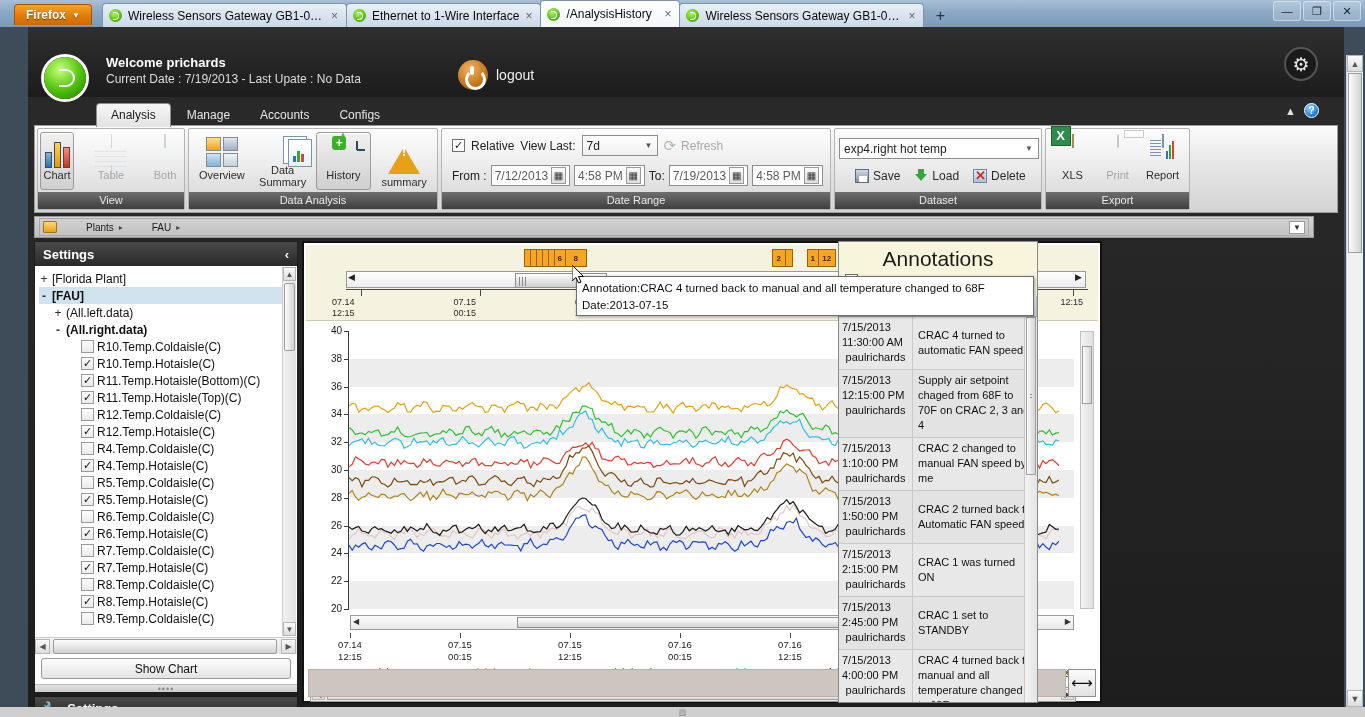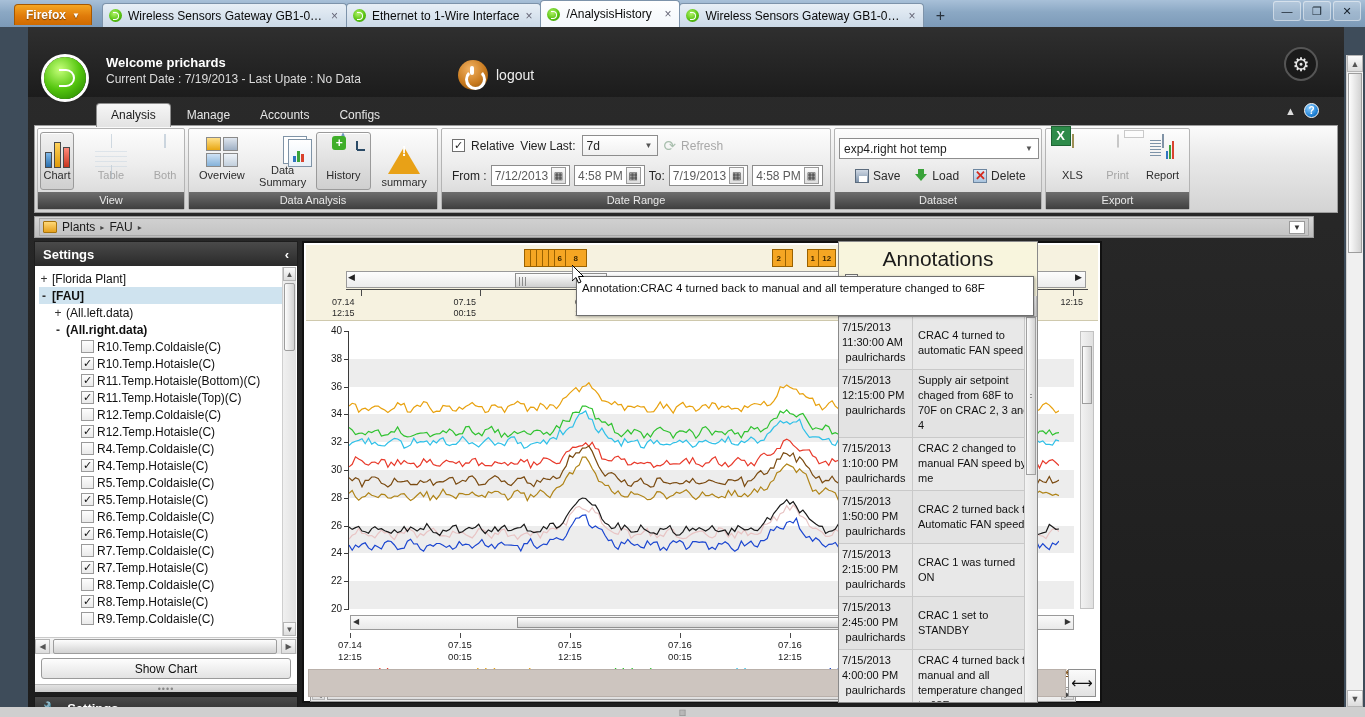--- a/index.html
+++ b/index.html
@@ -259,21 +259,21 @@
   .crumb-bar {
     position: absolute; left: 34px; top: 189px; width: 1280px; height: 22px;
     background: linear-gradient(to bottom,#d7d7d7,#bdbdbd);
     border: 1px solid #9a9a9a; display: flex; align-items: center; padding: 0 4px; gap:0px;
   }
   .crumb-field {
     flex:1; height:18px; background: linear-gradient(to bottom,#d0d0d0,#c4c4c4);
     border:1px solid #a8a8a8; display:flex; align-items:center; gap:2px; padding:0 3px; position:relative;
   }
   .folder-ico { width:14px;height:12px;background:linear-gradient(to bottom,#ffd877,#e5a01c);border:1px solid #a8740c;border-radius:1px 2px 1px 1px;}
-  .crumb-seg { font-size:12px; color:#1a1a1a; padding:0 3px; }
+  .crumb-seg { font-size:10px; color:#1a1a1a; padding:0 3px;margin-left:24px; }
   .crumb-arw { font-size:8px; color:#444; }
   .crumb-dd { position:absolute; right:3px; font-size:8px; color:#333; background:#fff; border:1px solid #9a9a9a; padding:1px 3px; }
 
   
   .body-area {
     position: absolute; left: 34px; top: 214px; width: 1280px; height: 476px;
   }
 
   
   .settings-panel {
@@ -871,20 +871,21 @@
               </div>
           </div>
 
           <div class="cursor-arrow">
             <svg width="14" height="20" viewBox="0 0 14 20">
               <polygon points="0,0 0,16 4,12.5 6.5,18 9,17 6.5,11.5 11.5,11.5" fill="#ffffff" stroke="#000" stroke-width="1"></polygon>
             </svg>
           </div>
           <div class="tooltip">
             <div>Annotation:CRAC 4 turned back to manual and all temperature changed to 68F</div>
+            <div>Date:2013-07-15</div>
           </div>
 
           <div class="plot-area">
             <div id="ybands">
                 <div class="band" style="top: 35.8px; height: 27.8px; left: 43px; right: 24px;"></div>
                 <div class="band" style="top: 91.4px; height: 27.8px; left: 43px; right: 24px;"></div>
                 <div class="band" style="top: 147px; height: 27.8px; left: 43px; right: 24px;"></div>
                 <div class="band" style="top: 202.6px; height: 27.8px; left: 43px; right: 24px;"></div>
                 <div class="band" style="top: 258.2px; height: 27.8px; left: 43px; right: 24px;"></div>
               </div>

